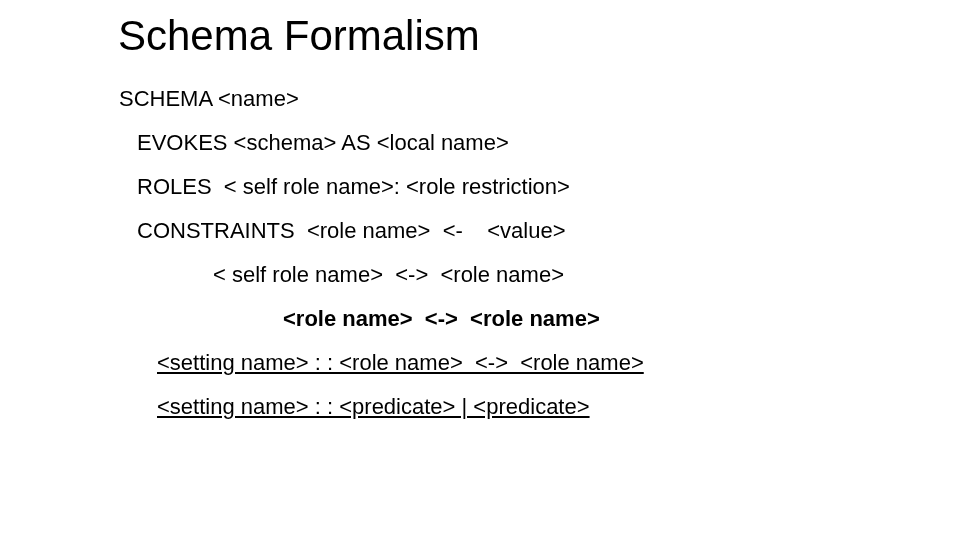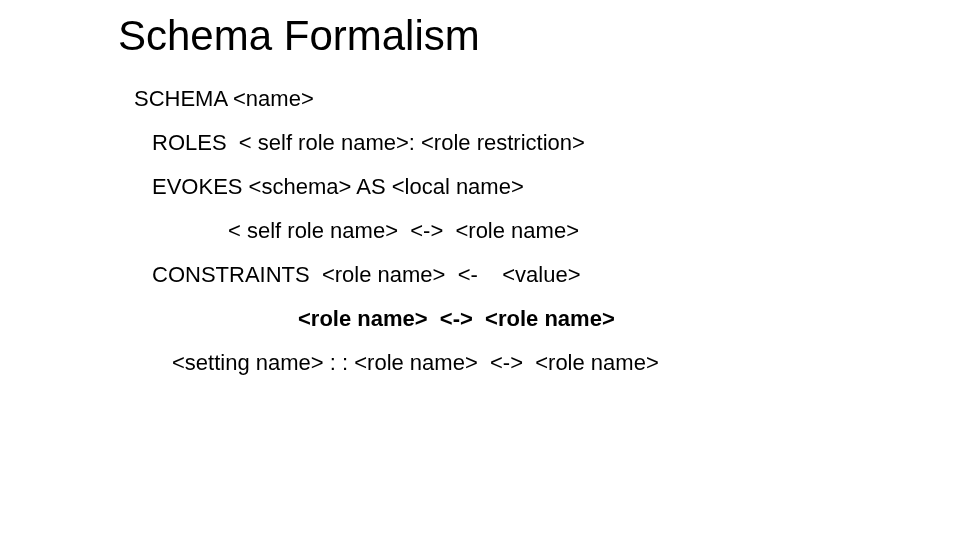--- a/index.html
+++ b/index.html
@@ -22,38 +22,39 @@
       font-family: "Segoe UI Light", "Segoe UI", Arial, sans-serif;
       font-weight: 300;
       font-size: 42px;
       letter-spacing: 0px;
       margin-bottom: 28px;
     }
     .content {
       font-family: Verdana, Geneva, sans-serif;
       font-size: 22px;
       line-height: 1.0;
-      margin-left: 16px;
+      margin-left: 1px;
     }
     .line {
       margin-bottom: 22px;
       white-space: pre;
     }
     .indent1 { padding-left: 18px; }
     .indent2 { padding-left: 94px; }
-    .indent3 { padding-left: 38px; }
+    .indent3 { padding-left: 38px; text-decoration: underline; }
     .indent4 { padding-left: 164px; font-weight: bold; }
   </style>
 </head>
 <body>
 
 <div class="slide">
   <h1 class="title">Schema Formalism</h1>
   <div class="content">
     <div class="line">SCHEMA &lt;name&gt;</div>
+    <div class="line indent1">EVOKES &lt;schema&gt; AS &lt;local name&gt;</div>
     <div class="line indent1">ROLES  &lt; self role name&gt;: &lt;role restriction&gt;</div>
-    <div class="line indent1">EVOKES &lt;schema&gt; AS &lt;local name&gt;</div>
+    <div class="line indent1">CONSTRAINTS  &lt;role name&gt;  &lt;-    &lt;value&gt;</div>
     <div class="line indent2">&lt; self role name&gt;  &lt;-&gt;  &lt;role name&gt;</div>
-    <div class="line indent1">CONSTRAINTS  &lt;role name&gt;  &lt;-    &lt;value&gt;</div>
     <div class="line indent4">&lt;role name&gt;  &lt;-&gt;  &lt;role name&gt;</div>
     <div class="line indent3">&lt;setting name&gt; : : &lt;role name&gt;  &lt;-&gt;  &lt;role name&gt;</div>
+    <div class="line indent3">&lt;setting name&gt; : : &lt;predicate&gt; | &lt;predicate&gt;</div>
   </div>
 </div>
 
 </body></html>

